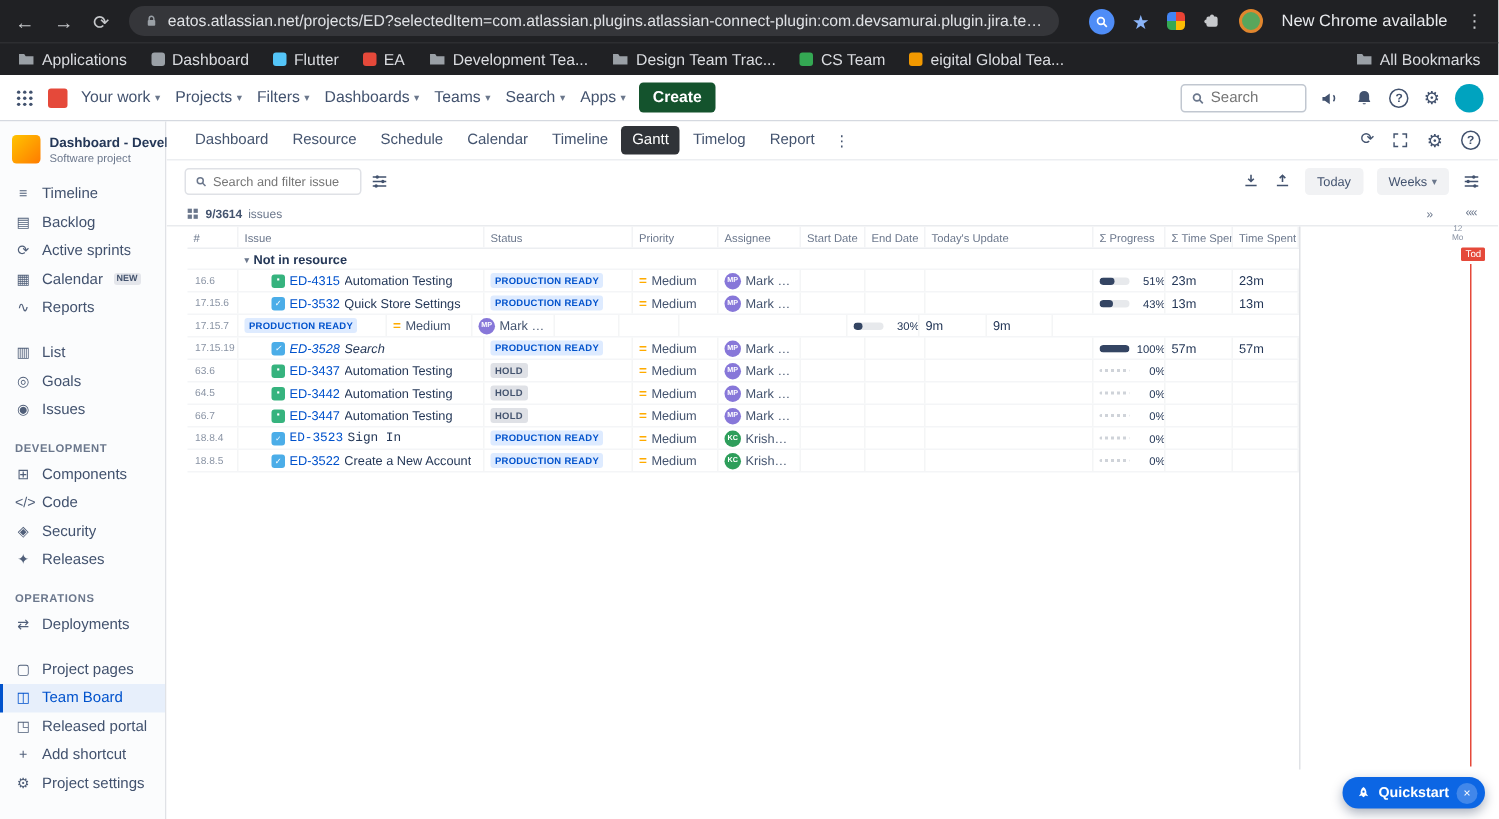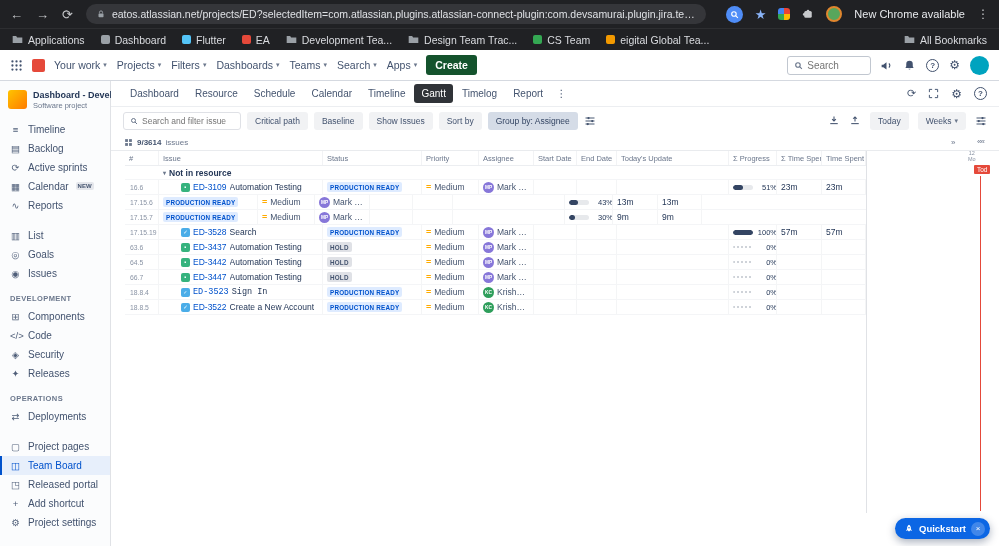--- a/index.html
+++ b/index.html
@@ -395,27 +395,20 @@
     </div>
 
     <div id="gantt-toolbar">
       <div id="gt-search">
         <svg width="8" height="8" viewBox="0 0 16 16">
             <circle cx="7" cy="7" r="4" fill="none" stroke="#6b778c" stroke-width="2"></circle>
             <path d="M10 10l4 4" stroke="#6b778c" stroke-width="2"></path>
           </svg>
         <input placeholder="Search and filter issue" style="">
       </div>
-      <div id="tb-buttons" style="display:flex;gap:6px;align-items:center">
-          <div class="tbtn">Critical path</div>
-          <div class="tbtn">Baseline</div>
-          <div class="tbtn">Show Issues</div>
-          <div class="tbtn">Sort by</div>
-          <div class="tbtn tbtn-active">Group by: Assignee</div>
-        </div>
       <svg width="12" height="12" viewBox="0 0 16 16">
           <path stroke="#42526e" stroke-width="1.3" d="M2 4h12M2 8h12M2 12h12"></path>
           <circle cx="6" cy="4" r="1.5" fill="#42526e"></circle>
           <circle cx="11" cy="8" r="1.5" fill="#42526e"></circle>
           <circle cx="5" cy="12" r="1.5" fill="#42526e"></circle>
         </svg>
       <div id="gt-right">
         <svg width="12" height="12" viewBox="0 0 16 16">
             <path d="M8 2v6M5.5 5.5L8 8l2.5-2.5" fill="none" stroke="#42526e" stroke-width="1.4"></path>
             <path d="M3 11.5h10" stroke="#42526e" stroke-width="1.4"></path>
@@ -467,21 +460,21 @@
         </div>
       <div id="group-row">
         <span id="group-caret">▾</span>
         <span>Not in resource</span>
       </div>
       <div id="rows">
           <div class="grow">
             <div class="gc c-num" style="width: 34px;">16.6</div>
             <div class="gc c-issue" style="width: 164px;">
               <span class="tico t-story">▪</span>
-              <span class="ikey">ED-3109</span>
+              <span class="ikey">ED-4315</span>
               <span class="isum">Automation Testing</span>
             </div>
             <div class="gc" style="width: 99px;">
               <span class="loz loz-ready">PRODUCTION READY</span>
             </div>
             <div class="gc c-priority" style="width: 57px;">
               <span class="pri-ico">=</span>
               <span class="plab">Medium</span>
             </div>
             <div class="gc" style="width: 55px;">
@@ -495,20 +488,25 @@
               <span class="pbar">
                 <i style="width: 51%;"></i>
               </span>
               <span class="plabel">51%</span>
             </div>
             <div class="gc c-time" style="width: 45px;">23m</div>
             <div class="gc c-time" style="width: 44px;">23m</div>
           </div>
           <div class="grow">
             <div class="gc c-num" style="width: 34px;">17.15.6</div>
+            <div class="gc c-issue" style="width: 164px;">
+              <span class="tico t-task">✓</span>
+              <span class="ikey">ED-3532</span>
+              <span class="isum">Quick Store Settings</span>
+            </div>
             <div class="gc" style="width: 99px;">
               <span class="loz loz-ready">PRODUCTION READY</span>
             </div>
             <div class="gc c-priority" style="width: 57px;">
               <span class="pri-ico">=</span>
               <span class="plab">Medium</span>
             </div>
             <div class="gc" style="width: 55px;">
               <span class="av" style="background: rgb(135, 119, 217);">MP</span>
               <span class="aname">Mark Jo...</span>
@@ -545,21 +543,21 @@
               <span class="pbar">
                 <i style="width: 30%;"></i>
               </span>
               <span class="plabel">30%</span>
             </div>
             <div class="gc c-time" style="width: 45px;">9m</div>
             <div class="gc c-time" style="width: 44px;">9m</div>
           </div>
           <div class="grow">
             <div class="gc c-num" style="width: 34px;">17.15.19</div>
-            <div class="gc c-issue" style="width: 164px;">
+            <div class="gc c-issue" style="width: 164px; font-style: italic;">
               <span class="tico t-task">✓</span>
               <span class="ikey">ED-3528</span>
               <span class="isum">Search</span>
             </div>
             <div class="gc" style="width: 99px;">
               <span class="loz loz-ready">PRODUCTION READY</span>
             </div>
             <div class="gc c-priority" style="width: 57px;">
               <span class="pri-ico">=</span>
               <span class="plab">Medium</span>

